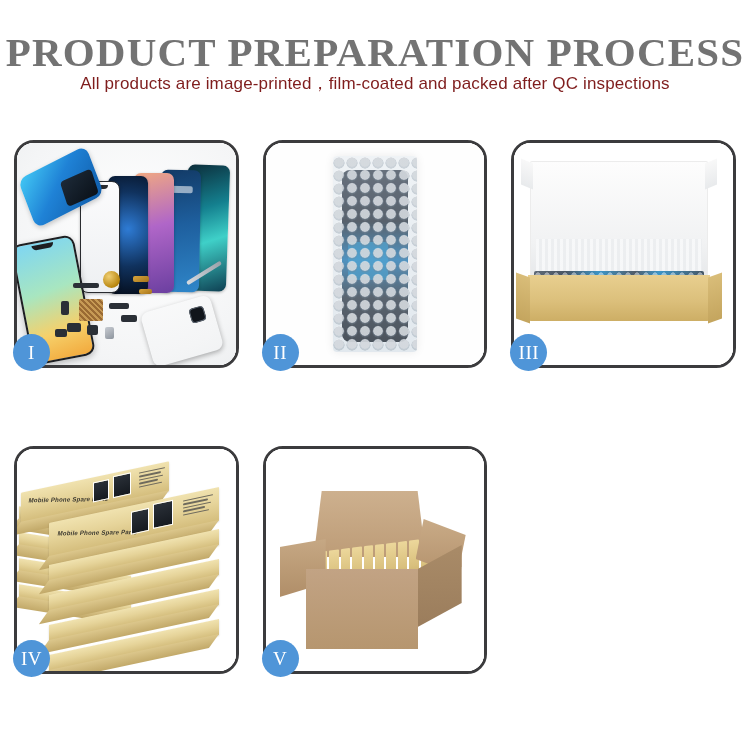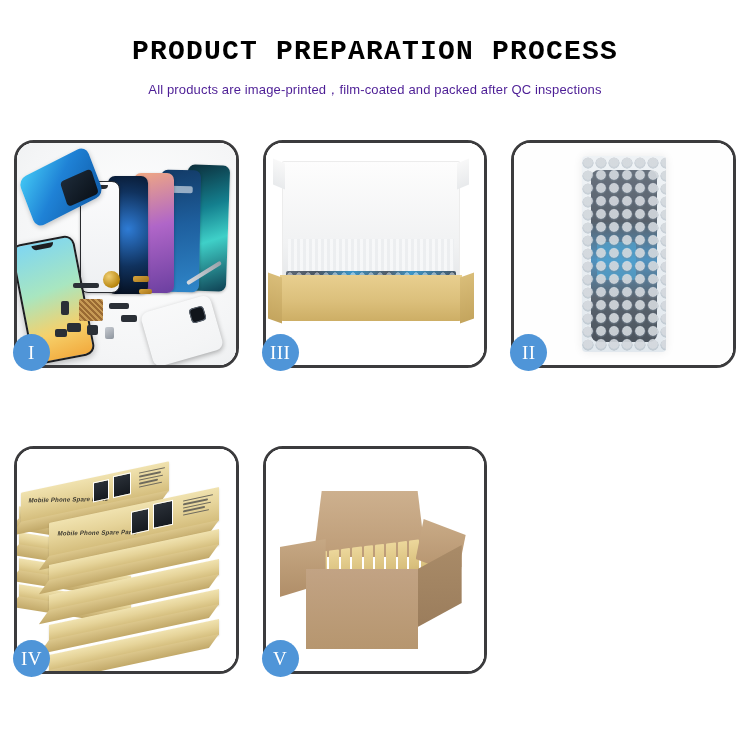--- a/index.html
+++ b/index.html
@@ -22,32 +22,31 @@
 
   
   .header {
     position: absolute;
     top: 30px;
     left: 0;
     width: 750px;
     text-align: center;
   }
   .title {
-    font-size: 28px;
+    font-size: 41px;
     font-weight: bold;
     letter-spacing: 1.2px;
-    color: #000000;
+    color: #737373;
     line-height: 44px;
     white-space: nowrap;
-    font-family: Liberation Mono, monospace;
+    font-family: Liberation Serif, serif;
   }
   .subtitle {
-    margin-top: 6px;
-    font-size: 13px;
-    color: #4c1d95;
+    font-size: 17px;
+    color: #7f1d1d;
     line-height: 20px;
     letter-spacing: 0.15px;
     white-space: nowrap;
     font-family: "Liberation Sans", sans-serif;
   }
 
   
   .grid {
     position: absolute;
     top: 140px;
@@ -455,45 +454,45 @@
         </div>
       </div>
       <div class="badge">
         <span>I</span>
       </div>
     </div>
 
     <div class="panel">
       <div class="panel-clip">
         <div class="photo">
-          <div class="p3-bg"></div>
-          <div class="lid-back"></div>
-          <div class="foam"></div>
-          <div class="box3-content"></div>
-          <div class="box3-tray"></div>
-        </div>
-      </div>
-      <div class="badge">
-        <span>III</span>
-      </div>
-    </div>
-
-    <div class="panel">
-      <div class="panel-clip">
-        <div class="photo">
           <div class="p2-bg"></div>
           <div class="bubble-pack">
             <div class="bubble-inner"></div>
             <div class="bubbles"></div>
             <div class="bubbles-shade"></div>
           </div>
         </div>
       </div>
       <div class="badge">
         <span>II</span>
+      </div>
+    </div>
+
+    <div class="panel">
+      <div class="panel-clip">
+        <div class="photo">
+          <div class="p3-bg"></div>
+          <div class="lid-back"></div>
+          <div class="foam"></div>
+          <div class="box3-content"></div>
+          <div class="box3-tray"></div>
+        </div>
+      </div>
+      <div class="badge">
+        <span>III</span>
       </div>
     </div>
 
     <div class="panel">
       <div class="panel-clip">
         <div class="photo">
           <div class="p4-bg"></div>
           <div class="stack">
 
             <div class="sbox" style="left:0px; top:46px; width:112px; height:13px; transform:skewY(9deg);">

